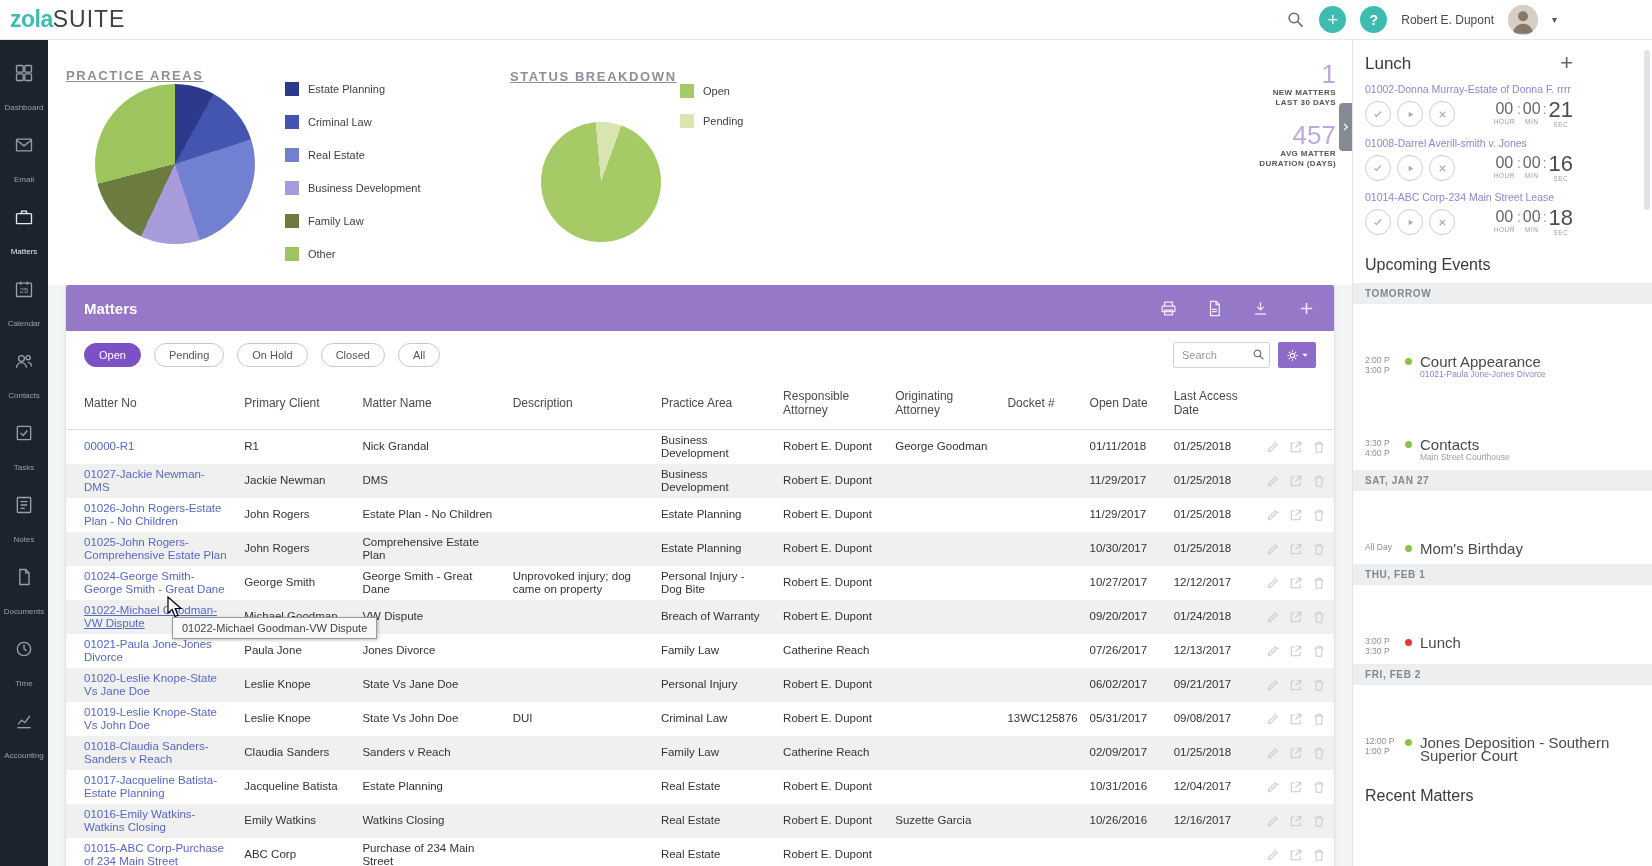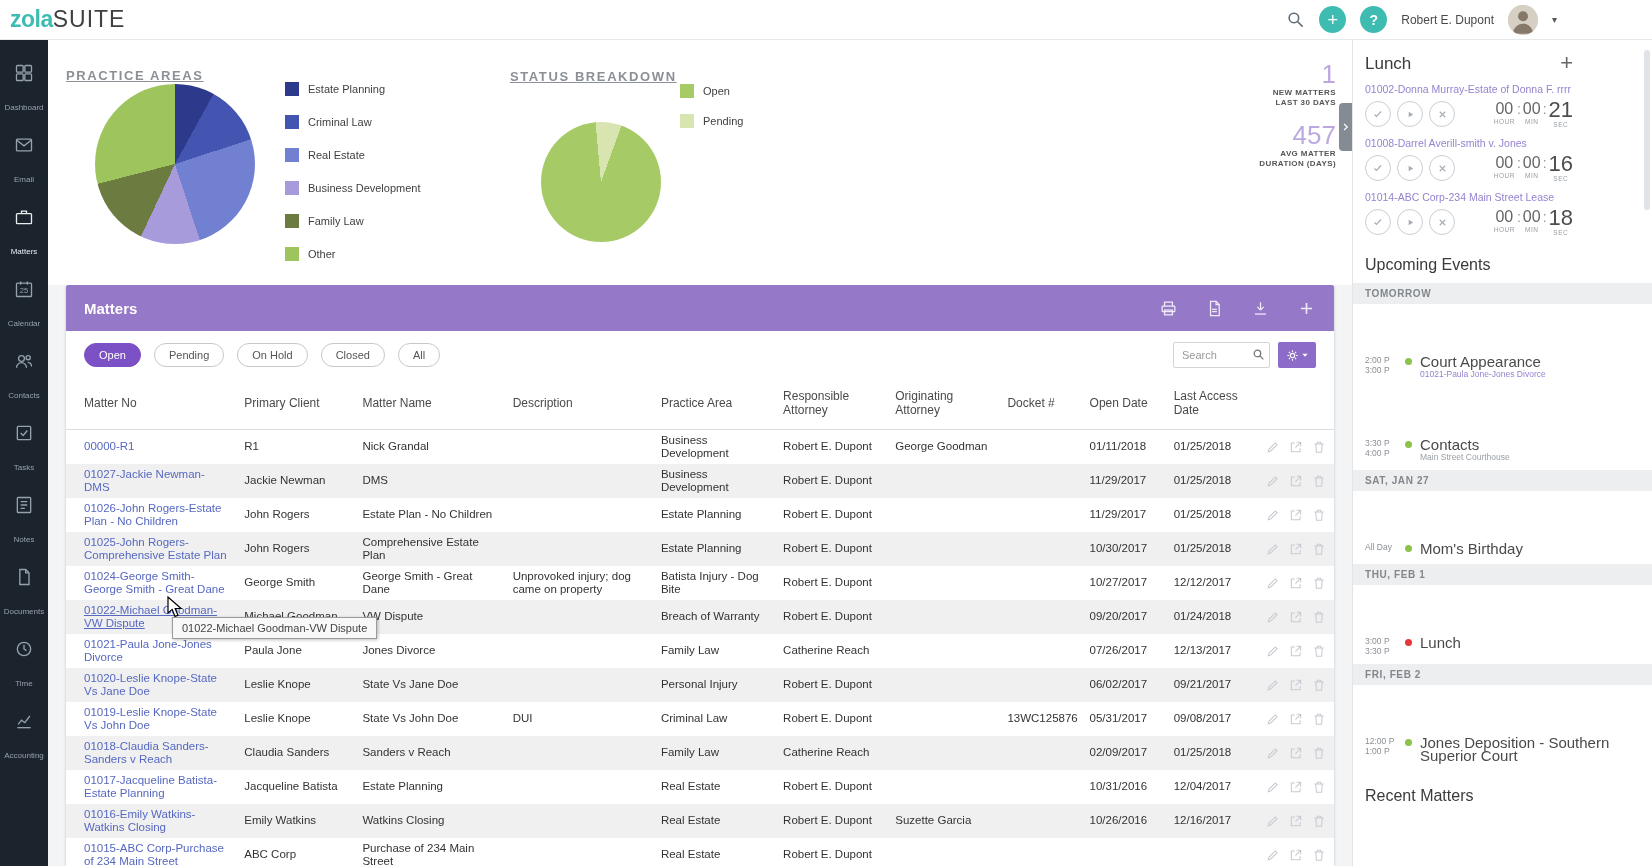--- a/index.html
+++ b/index.html
@@ -515,21 +515,21 @@
                   </button>
                 </span>
               </td>
             </tr>
 
             <tr>
               <td><a href="#" class="mlink">01024-George Smith-George Smith - Great Dane</a></td>
               <td>George Smith</td>
               <td>George Smith - Great Dane</td>
               <td>Unprovoked injury; dog came on property</td>
-              <td>Batista Injury - Dog Bite</td>
+              <td>Personal Injury - Dog Bite</td>
               <td>Robert E. Dupont</td>
               <td></td>
               <td></td>
               <td>10/27/2017</td>
               <td>12/12/2017</td>
               <td>
                 <span class="actions">
                   <button class="row-icon">
                     <svg width="14" height="14" viewBox="0 0 24 24" fill="none" stroke="currentColor" stroke-width="1.8">
                       <path d="M4 20l1-4L16 5l3 3L8 19z"></path>

